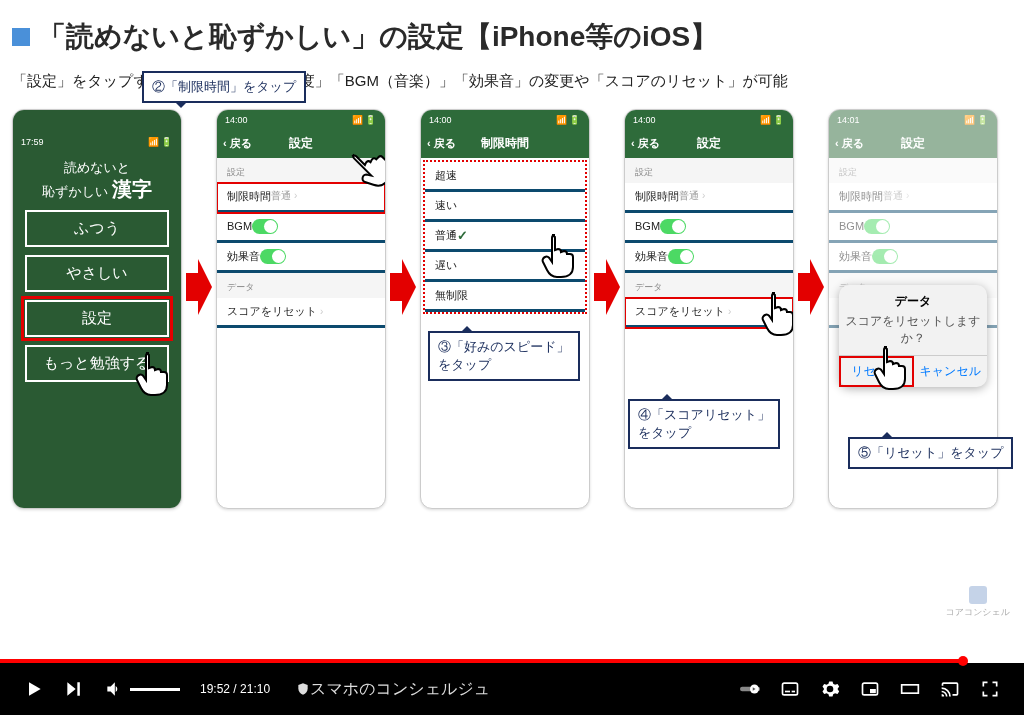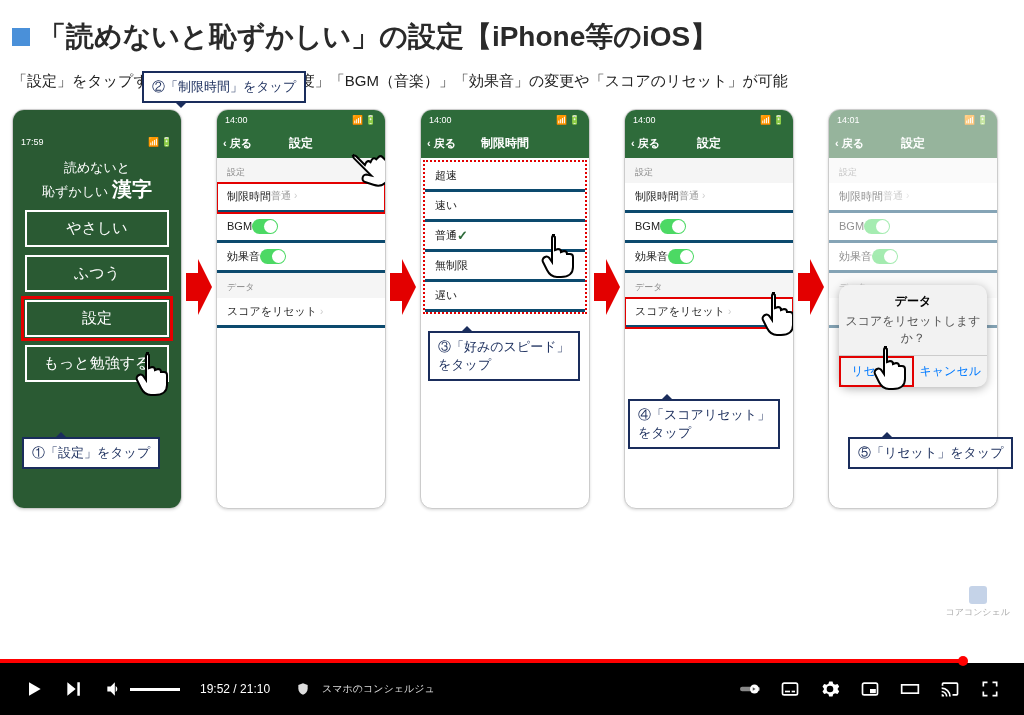--- a/index.html
+++ b/index.html
@@ -52,21 +52,21 @@
 .progress .played{height:100%;width:94%;background:#f00;position:relative}
 .progress .played::after{content:"";position:absolute;right:-5px;top:-3px;width:10px;height:10px;background:#f00;border-radius:50%}
 .controls{position:absolute;bottom:0;left:0;right:0;height:52px;display:flex;align-items:center;padding:0 24px;color:#fff;background:linear-gradient(transparent,rgba(0,0,0,0.6))}
 .controls .left,.controls .right{display:flex;align-items:center;gap:20px}
 .controls .right{margin-left:auto}
 .controls svg{width:20px;height:20px;fill:#fff}
 .ctrl-btn{cursor:pointer;display:flex;align-items:center}
 .vol{display:flex;align-items:center;gap:6px}
 .vol-bar{width:50px;height:3px;background:#fff}
 .time{font-size:12px}
-.channel{display:flex;align-items:center;gap:12px;font-size:10px;color:#ddd;margin-left:6px}
+.channel{display:flex;align-items:center;gap:0;font-size:16px;color:#ddd;margin-left:6px}
 .channel .shield{width:14px;height:16px}
 </style>
 </head>
 <body>
 
 <div class="video-area">
 <div class="slide">
   <div class="title-row">
     <div class="title-marker"></div>
     <div class="title">「読めないと恥ずかしい」の設定【iPhone等のiOS】</div>
@@ -80,33 +80,32 @@
     <div class="phone">
       <div class="home-screen">
         <div class="statusbar" style="background:transparent">
               <span>17:59</span>
               <span>📶 🔋</span>
             </div>
         <div class="home-logo">
           <span>読めないと</span><br>
           <span>恥ずかしい</span> <span class="big">漢字</span>
         </div>
+        <div class="home-btn">ふつう</div>
         <div class="home-btn">やさしい</div>
-        <div class="home-btn">ふつう</div>
         <div class="home-btn hl">設定</div>
         <div class="home-btn">もっと勉強する</div>
       </div>
       <div class="hand" style="left:120px;top:238px">
         <svg viewBox="0 0 40 50">
               <path d="M12 5c2 0 3 1 3 3v12l3-1c2 0 3 1 3 3l3-1c2 0 3 1 3 3l3 0c2 0 3 1 3 3v10c0 6-4 10-12 10h-4c-5 0-8-3-10-7l-4-8c-1-2 0-4 2-5s4 0 5 2l2 3V8c0-2 1-3 3-3z" fill="#fff" stroke="#000" stroke-width="2"></path>
             </svg>
       </div>
     </div>
 
-    <div class="callout tail-up" style="left:10px;top:328px">①「設定」をタップ</div>
 
     <div class="arrow"><svg viewBox="0 0 26 56">
             <path d="M0 14h12V0l14 28-14 28V42H0z" fill="#e30000"></path>
           </svg></div>
 
     <div class="phone">
       <div class="statusbar">
             <span>14:00</span>
             <span>📶 🔋</span>
           </div>
@@ -158,24 +157,24 @@
               <span>超速</span>
             </div>
         <div class="row">
               <span>速い</span>
             </div>
         <div class="row">
               <span>普通</span>
               <span class="check">✓</span>
             </div>
         <div class="row">
+              <span>遅い</span>
+            </div>
+        <div class="row">
               <span>無制限</span>
-            </div>
-        <div class="row">
-              <span>遅い</span>
             </div>
       </div>
       <div class="phone-fill"></div>
       <div class="hand" style="left:118px;top:120px">
         <svg viewBox="0 0 40 50">
               <path d="M12 5c2 0 3 1 3 3v12l3-1c2 0 3 1 3 3l3-1c2 0 3 1 3 3l3 0c2 0 3 1 3 3v10c0 6-4 10-12 10h-4c-5 0-8-3-10-7l-4-8c-1-2 0-4 2-5s4 0 5 2l2 3V8c0-2 1-3 3-3z" fill="#fff" stroke="#000" stroke-width="2"></path>
             </svg>
       </div>
     </div>
 

